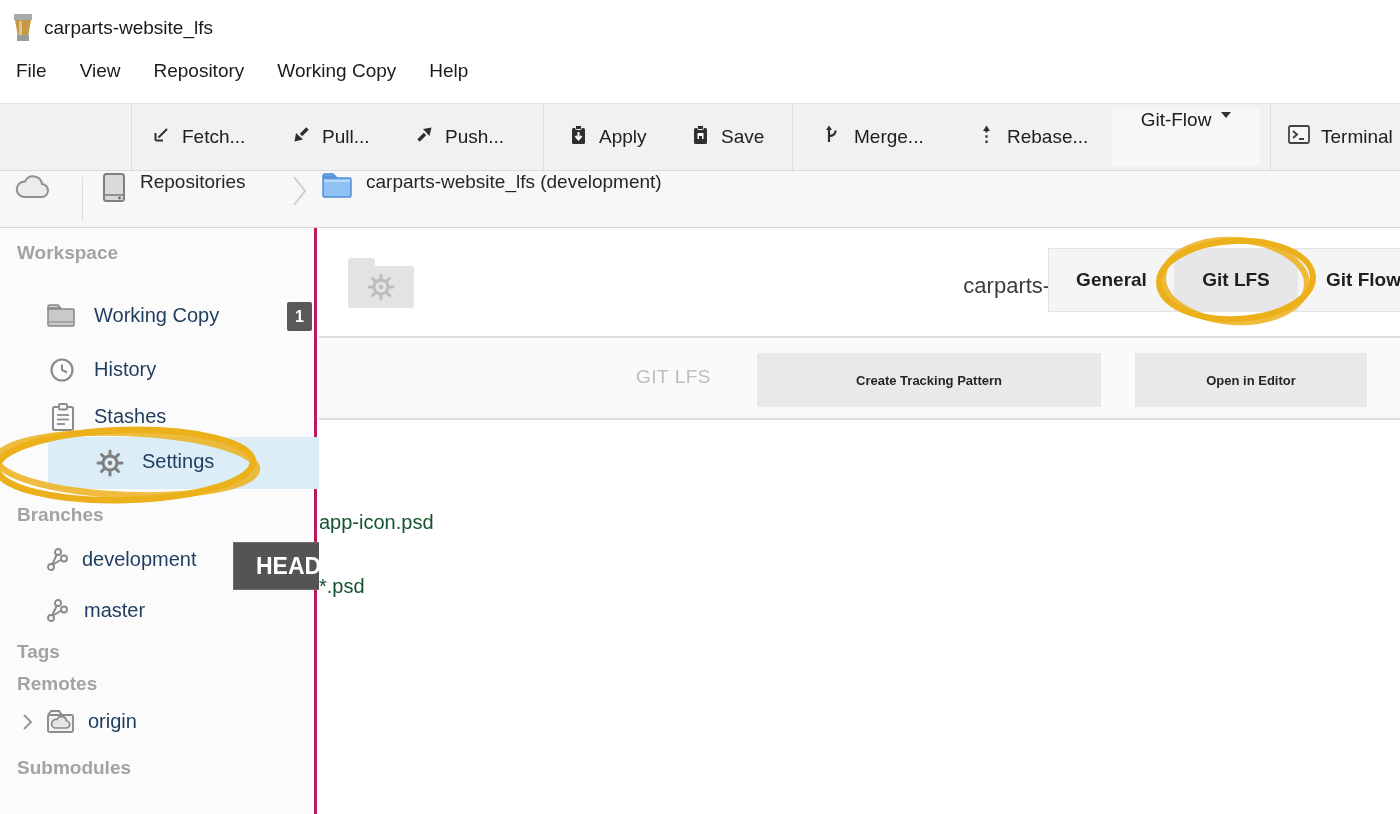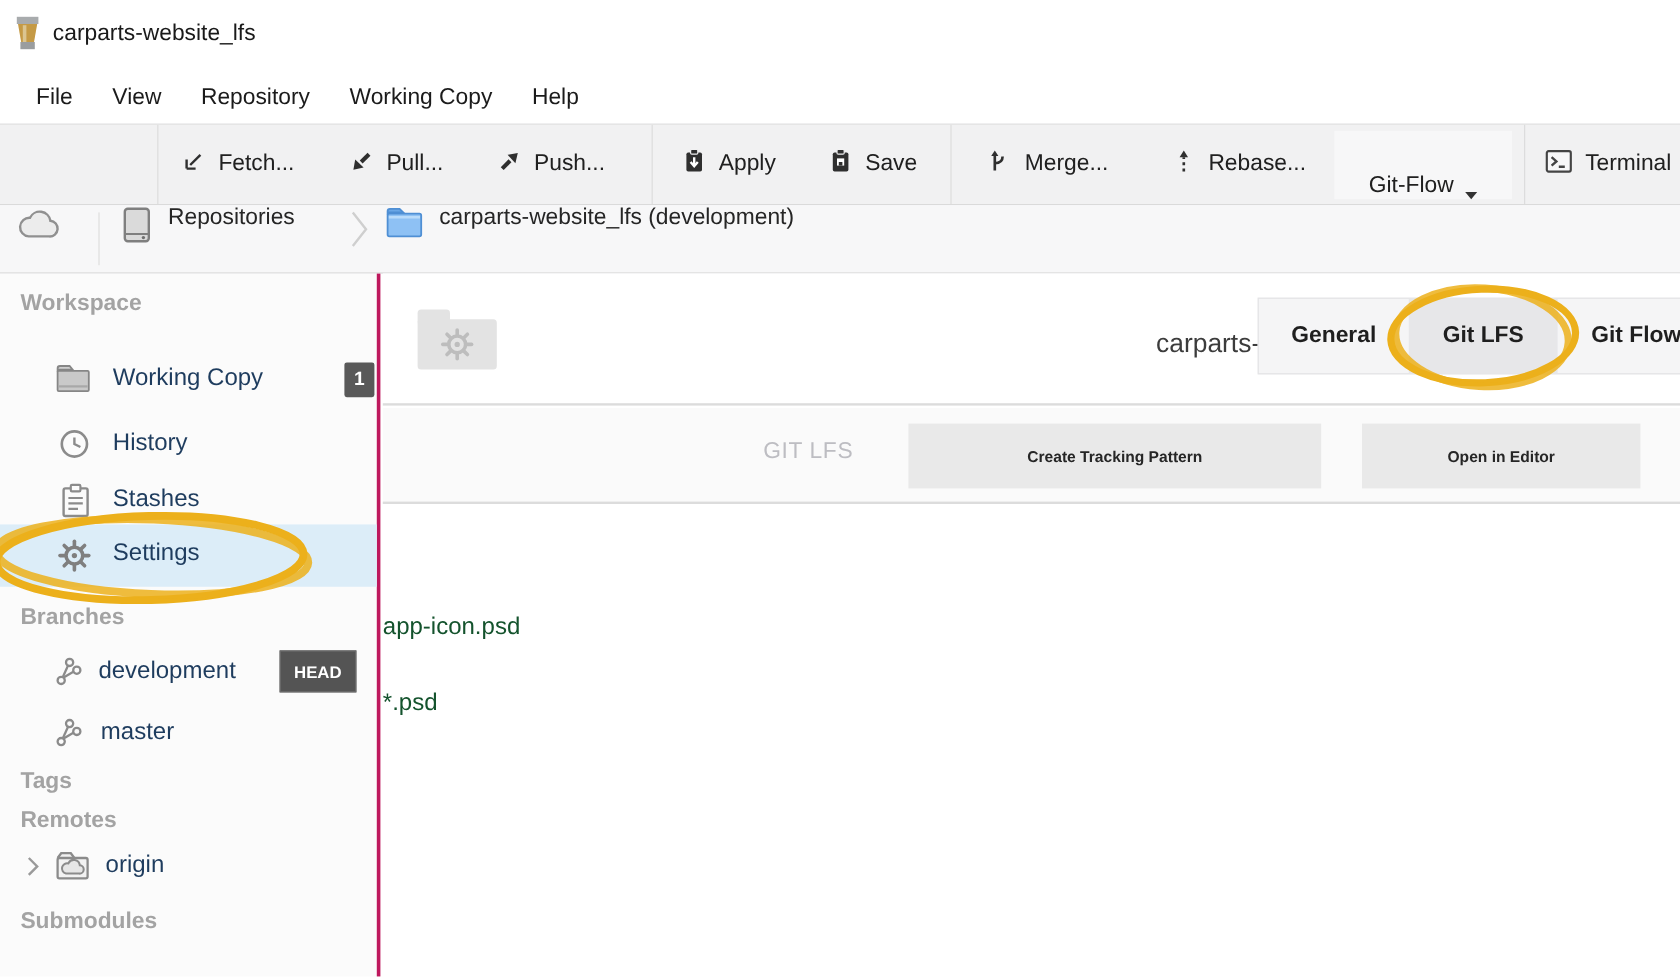--- a/index.html
+++ b/index.html
@@ -7,53 +7,53 @@
   body { font-family:"Liberation Sans", sans-serif; color:#1b1b1b; }
   #window { position:relative; width:1400px; height:814px; background:#fff; overflow:hidden; }
 
   
   .titlebar { position:absolute; left:0; top:0; width:100%; height:60px; background:#fff; }
   .app-icon { position:absolute; left:10px; top:13px; }
   .title-text { position:absolute; left:44px; top:17px; font-size:19px; color:#1a1a1a; }
 
   
   .menubar { position:absolute; left:0; top:60px; width:100%; height:43px; background:#fff;
-             display:flex; align-items:center; padding-left:30px; gap:33px; }
+             display:flex; padding-left:16px; gap:33px; }
   .menu-item { font-size:19px; color:#1b1b1b; cursor:default; }
 
   
   .toolbar { position:absolute; left:0; top:103px; width:100%; height:68px; background:#f1f1f2;
              border-top:1px solid #e2e2e2; border-bottom:1px solid #dadada; }
   .tbtn { position:absolute; top:0; height:66px; display:flex; align-items:center; gap:9px;
           font-size:19px; color:#202020; white-space:nowrap; }
   .tsep { position:absolute; top:0; bottom:0; width:1px; background:#dcdcdd; }
   .gitflow-btn { position:absolute; top:5px; height:57px; background:#f7f7f8; display:flex;
-                 align-items:flex-end; justify-content:center; gap:10px; font-size:19px; color:#202020; }
+                 align-items:flex-start; justify-content:center; gap:10px; font-size:19px; color:#202020; }
   .caret-down { width:0; height:0; border-left:5px solid transparent; border-right:5px solid transparent;
                 border-top:6px solid #333; margin-top:3px; }
 
   
   .breadcrumbs { position:absolute; left:0; top:171px; width:100%; height:57px; background:#f7f7f8;
                  border-bottom:1px solid #d8d8d8; }
   .bc-item { position:absolute; display:flex; align-items:flex-start; height:100%; font-size:19px; color:#262626; }
   .bc-sep { position:absolute; left:82px; top:6px; bottom:6px; width:1px; background:#dedede; }
 
   
   .sidebar { position:absolute; left:0; top:228px; width:317px; bottom:0; background:#fbfbfb;
              border-right:3px solid #be185d; }
   .side-header { position:absolute; left:17px; font-size:19px; font-weight:bold; color:#a3a3a3; }
   .side-row { position:absolute; left:0; width:100%; height:44px; }
   .side-row .lbl { position:absolute; top:10px; font-size:20px; color:#1e3c5e; white-space:nowrap; }
   .side-row .ic { position:absolute; }
-  .selected-row { background:#dcedf8; }
+  .selected-row { background:#dcedf8;margin-left:48px; }
   .count-badge { position:absolute; left:287px; top:74px; width:25px; height:29px; background:#595959;
                  color:#fff; font-size:16px; font-weight:bold; display:flex; align-items:center;
                  justify-content:center; border-radius:2px; }
-  .head-badge { position:absolute; left:233px; top:4px; height:35px; padding:0 11px; background:#545454;
-                color:#fff; font-size:14px; font-weight:bold; display:flex; align-items:center;
+  .head-badge { position:absolute; left:233px; top:4px; height:48px; padding:0 22px; background:#545454;
+                color:#fff; font-size:23px; font-weight:bold; display:flex; align-items:center;
                 border:1px solid #6d6d6d; }
 
   
   .main { position:absolute; left:319px; top:228px; right:0; bottom:0; background:#fff; }
   .main-header { position:absolute; left:0; top:0; width:1200px; height:110px; background:#fff;
                  border-bottom:2px solid #dcdcdc; }
   .repo-title { position:absolute; right:360px; top:45px; font-size:22px; color:#3c3c3c; white-space:nowrap; }
   .tabstrip { position:absolute; left:729px; top:20px; height:64px; display:flex;
               background:#f5f5f6; border:1px solid #e3e3e5; }
   .tab { display:flex; align-items:center; justify-content:center; font-size:19px; font-weight:bold;

